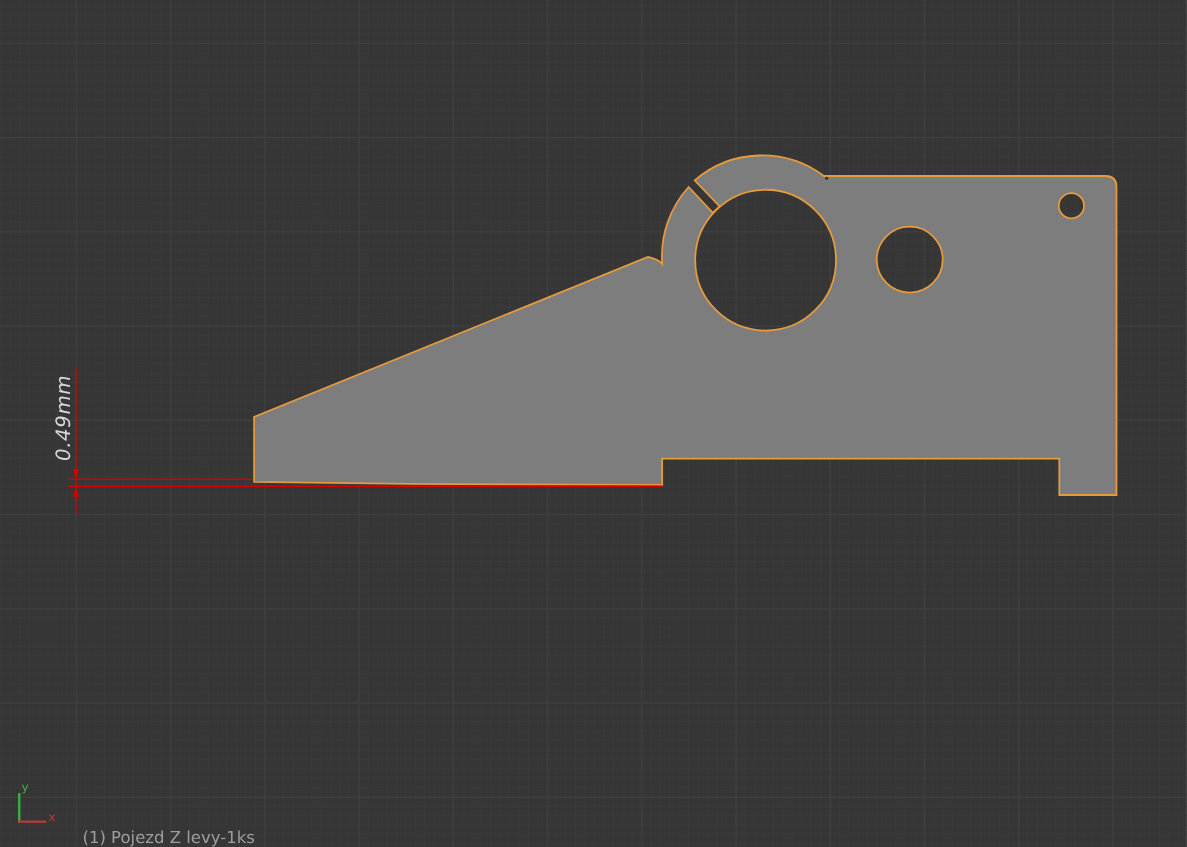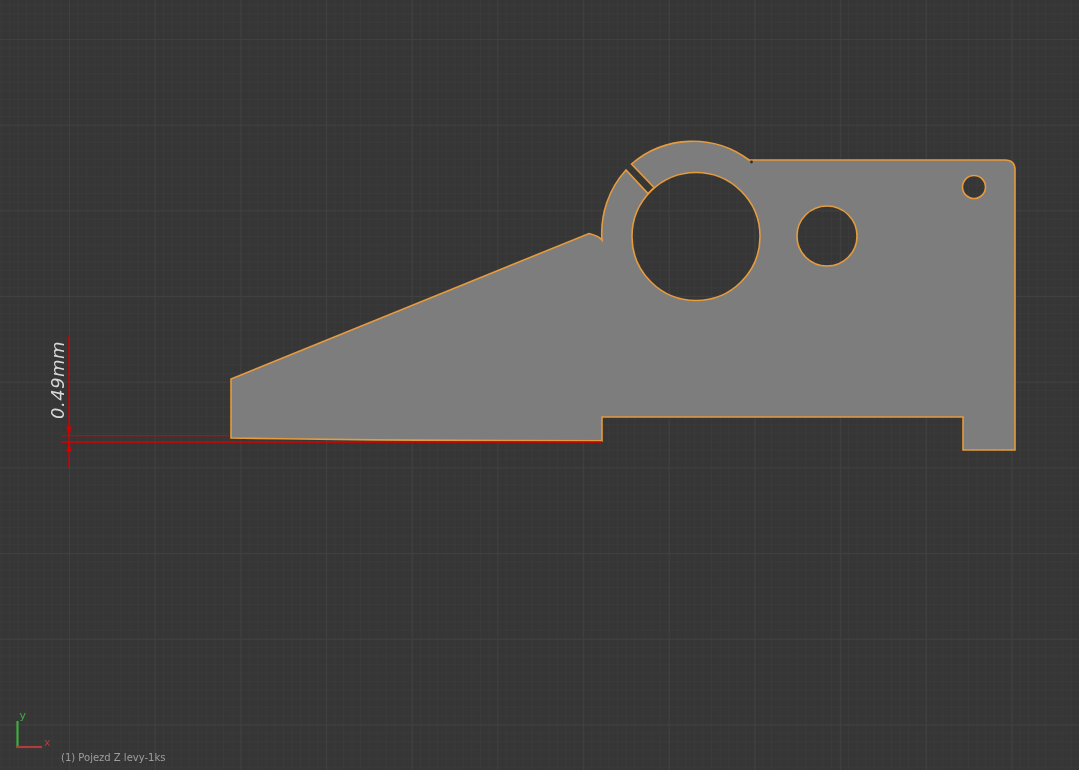--- a/index.html
+++ b/index.html
@@ -41,23 +41,23 @@
     letter-spacing: 0.5px;
   }
   .axis-line {
     stroke-width: 2.2;
   }
   .axis-label {
     font-size: 11px;
   }
   .status-label {
     position: absolute;
-    left: 61px;
+    left: 75px;
     top: 752px;
-    font-size: 10px;
+    font-size: 15px;
     color: #9e9e9e;
     white-space: nowrap;
   }
 </style>
 </head>
 <body>
 
 <div class="viewport">
 
   <svg class="cad-canvas" width="1079" height="770" viewBox="0 0 1079 770">

